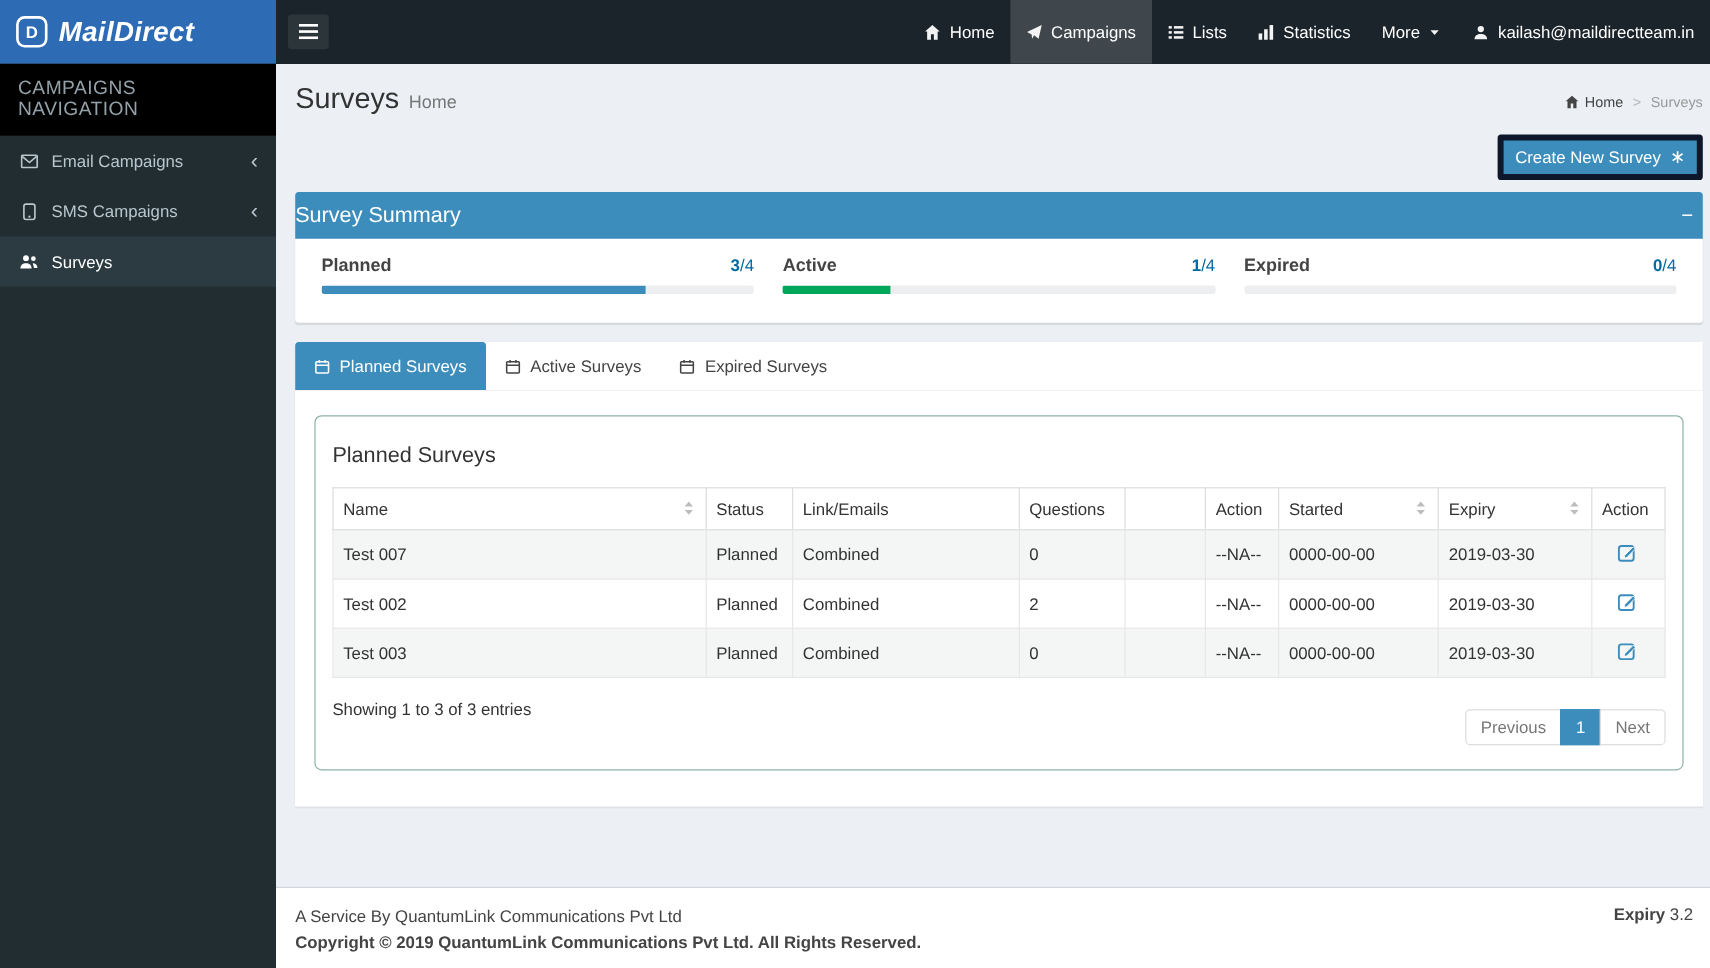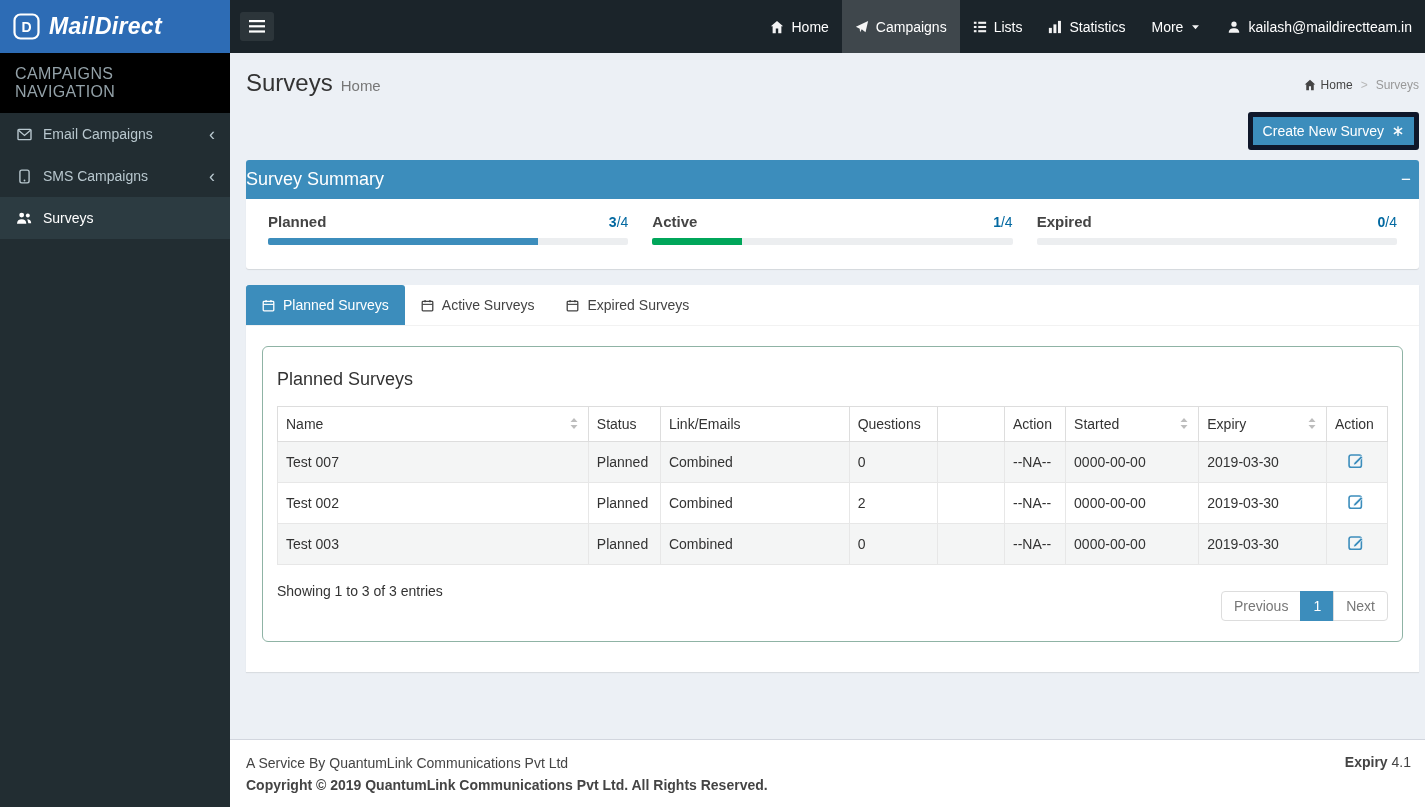--- a/index.html
+++ b/index.html
@@ -396,16 +396,16 @@
             <a class="page-btn last">Next</a>
           </div>
         </div>
       </div>
     </div>
   </div>
 
 </div>
 
 <footer class="main-footer">
-  <div class="footer-version"><b>Expiry</b> <span>4.1</span></div>
+  <div class="footer-version"><b>Expiry</b> <span>3.2</span></div>
   <div class="footer-line1">A Service By QuantumLink Communications Pvt Ltd</div>
   <div class="footer-line2">Copyright © 2019 QuantumLink Communications Pvt Ltd. All Rights Reserved.</div>
 </footer>
 
 </body></html>

